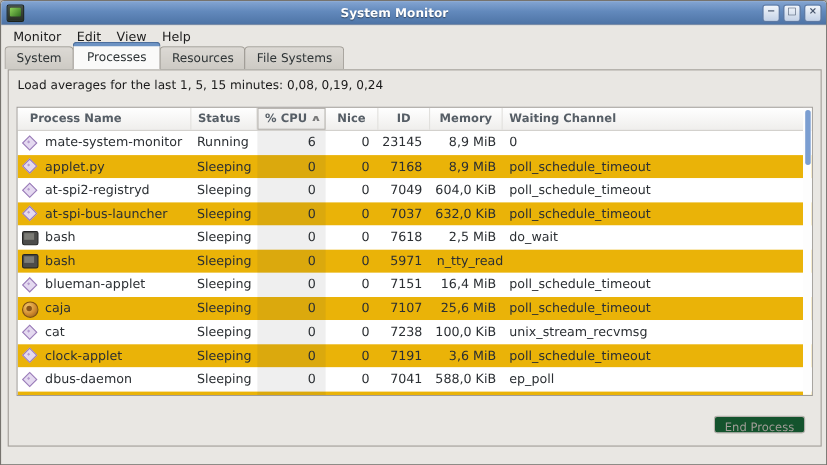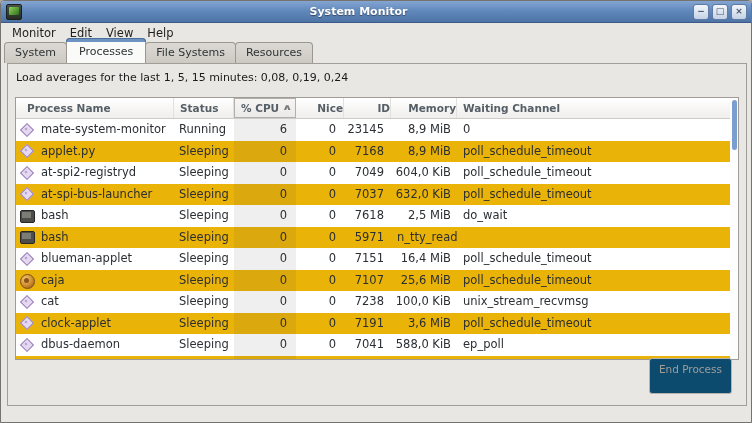--- a/index.html
+++ b/index.html
@@ -55,21 +55,21 @@
   .cell{white-space:nowrap;overflow:hidden;}
   .c0{width:158px;padding-left:3px;display:flex;align-items:center;}
   .th.c0{display:block;padding-left:11px;}
   .c1{width:60px;padding-left:5px;}
   .th.c1{padding-left:6px;}
   .c2{width:62px;text-align:right;padding-right:9px;}
   .c3{width:48px;text-align:right;padding-right:8px;}
   .c4{width:47px;text-align:right;padding-right:7px;}
   .c5{width:66px;text-align:right;padding-right:6px;}
   .c6{flex:1;padding-left:6px;text-align:left;}
-  .th.c3,.th.c4,.th.c5{padding:0;}
+  .th.c3,.th.c4,.th.c5{text-align:center;padding:0;}
   .cell.cpu{background:rgba(70,70,64,0.085);}
   .proc-name{margin-left:6px;}
 
   
   .picon{width:16px;height:16px;position:relative;flex:0 0 16px;}
   .picon.package:after{content:"";position:absolute;left:3px;top:3px;width:8px;height:8px;
     transform:rotate(45deg);background:#e4d9f0;border:1px solid #9a7cb8;}
   .picon.package:before{content:"";position:absolute;left:6px;top:6px;width:2px;height:2px;
     transform:rotate(45deg);background:#b49ace;z-index:1;}
   .picon.terminal:after{content:"";position:absolute;left:1px;top:2px;width:13px;height:11px;
@@ -79,22 +79,22 @@
   .picon.caja:after{content:"";position:absolute;left:1px;top:2px;width:13px;height:13px;border-radius:50%;
     background:radial-gradient(circle at 35% 30%,#f3c96d,#d08a2e 55%,#8a5518);border:1px solid #7c4f16;}
   .picon.caja:before{content:"";position:absolute;left:5px;top:6px;width:5px;height:5px;border-radius:50%;
     background:#8a5518;z-index:1;}
 
   
   .scroll-area{position:absolute;top:0;right:0;bottom:0;width:8px;background:#fdfdfd;}
   .scroll-thumb{position:absolute;top:2px;right:1px;width:5px;height:50px;border-radius:2.5px;background:#7b9ed1;}
 
   
-  .end-btn{position:absolute;right:14px;bottom:11px;height:36px;padding:0 9px;
-    background:#0c4a6e;border:1px solid #b7b3ae;border-radius:3px;
+  .end-btn{position:absolute;right:14px;bottom:11px;height:16px;padding:0 9px;
+    background:#14532d;border:1px solid #b7b3ae;border-radius:3px;
     font-size:10.5px;line-height:20px;color:#a19d98;white-space:nowrap;}
 </style>
 </head>
 <body>
 
 <div class="window">
 
   <div class="titlebar">
     <div class="win-icon"></div>
     <div class="win-title">System Monitor</div>
@@ -108,22 +108,22 @@
   <div class="menubar" id="menubar">
       <div class="menu-item">Monitor</div>
       <div class="menu-item">Edit</div>
       <div class="menu-item">View</div>
       <div class="menu-item">Help</div>
     </div>
 
   <div class="tabbar" id="tabbar">
       <div class="tab">System</div>
       <div class="tab active">Processes</div>
+      <div class="tab">Resources</div>
       <div class="tab">File Systems</div>
-      <div class="tab">Resources</div>
     </div>
 
   <div class="notebook">
     <div class="load-label">Load averages for the last 1, 5, 15 minutes: 0,08, 0,19, 0,24</div>
 
     <div class="proc-table">
       <div class="thead" id="thead">
           <div class="th c0">Process Name</div>
           <div class="th c1">Status</div>
           <div class="th c2 sorted">

